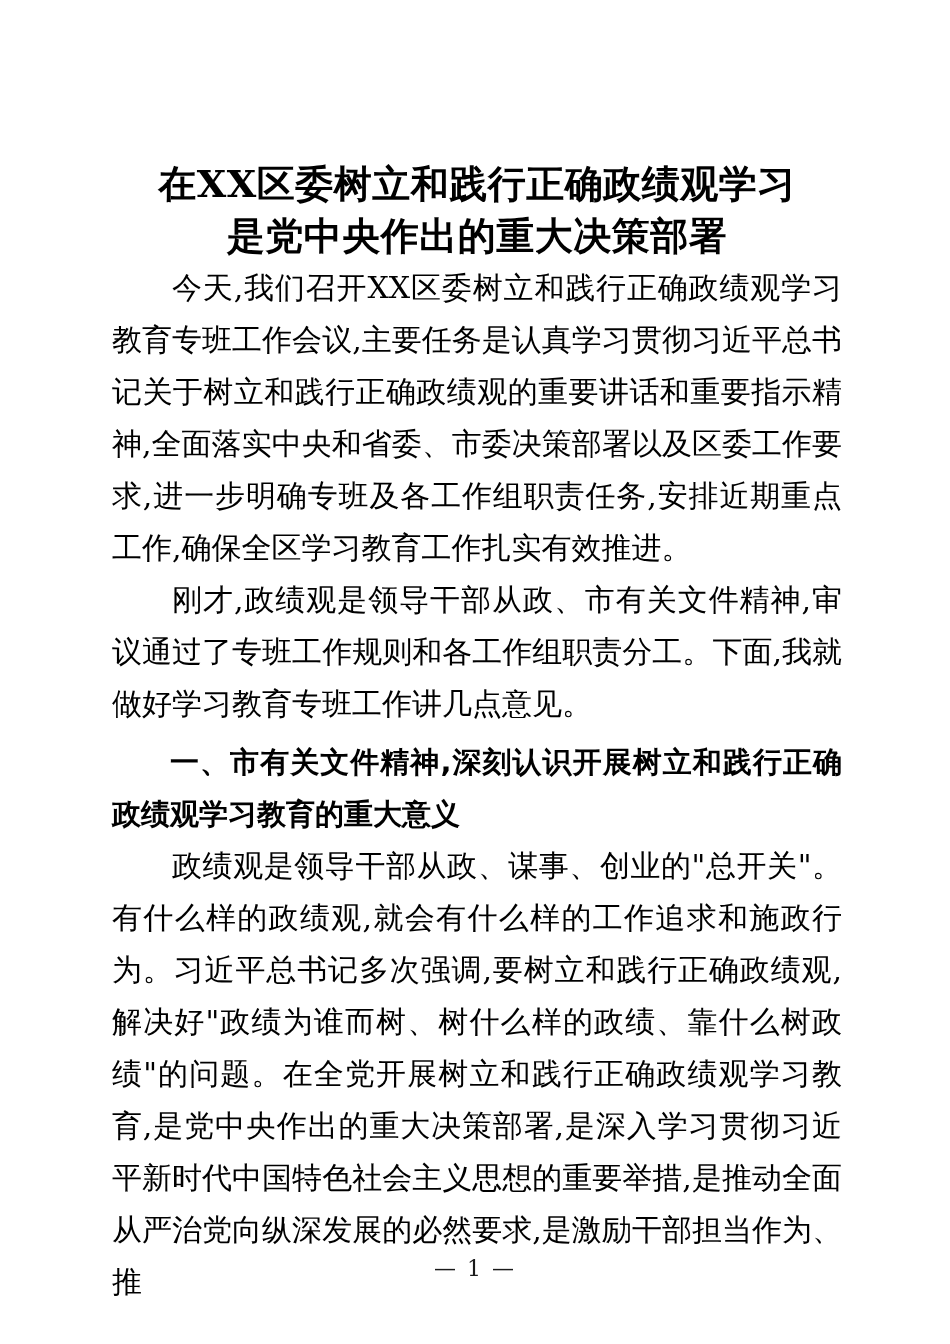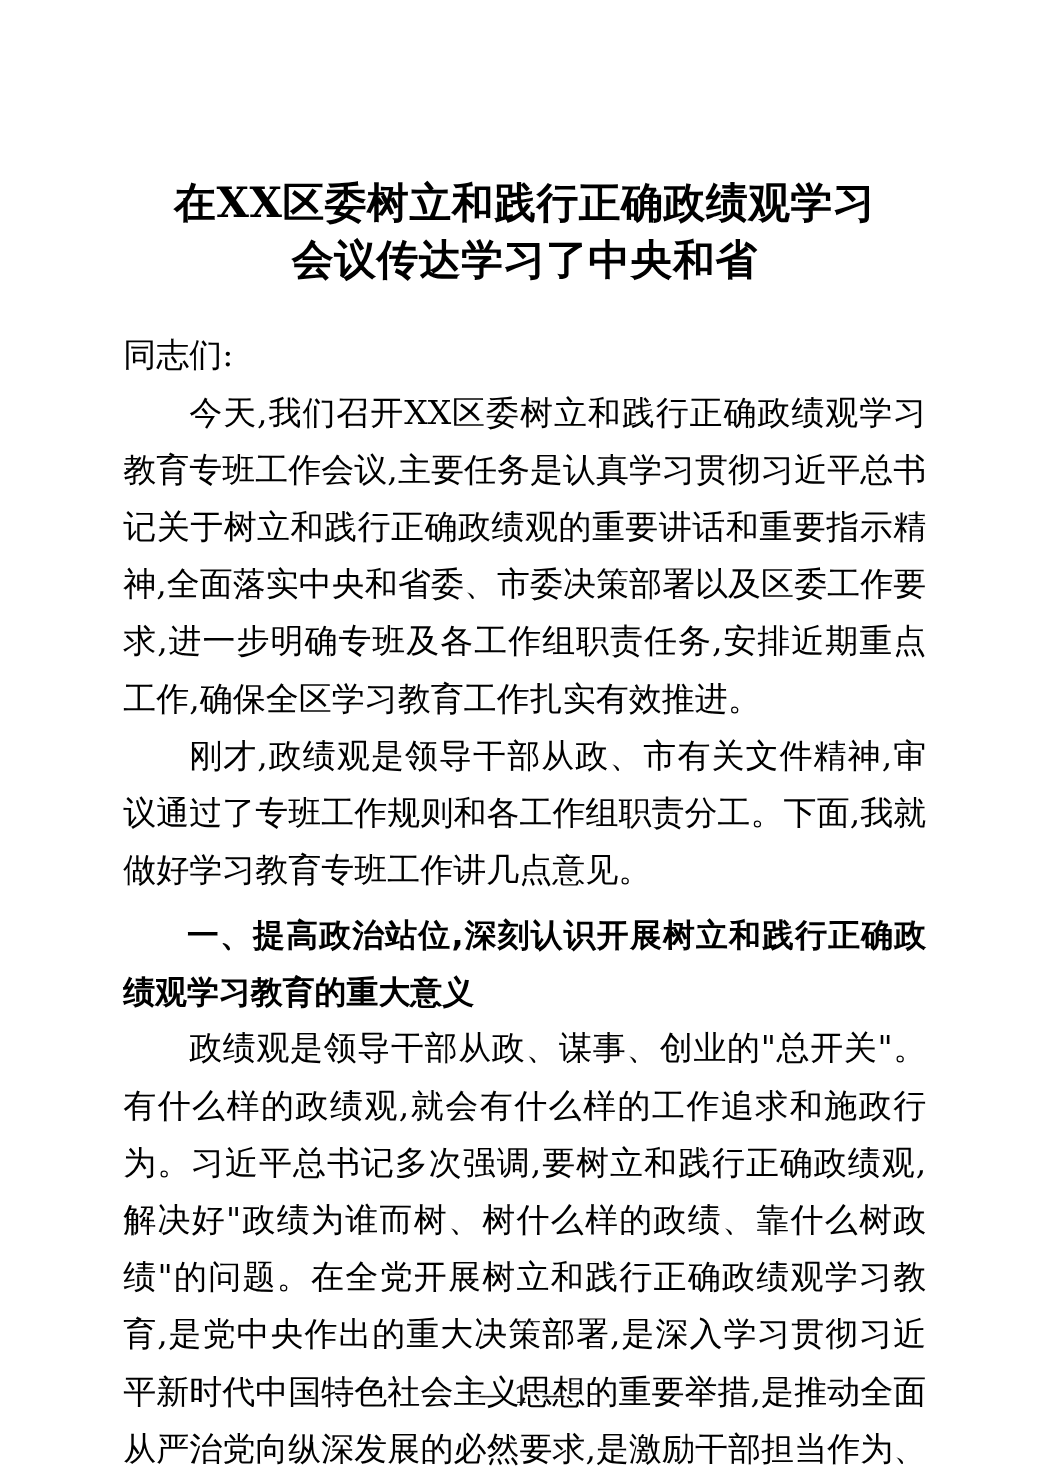--- a/index.html
+++ b/index.html
@@ -92,29 +92,28 @@
   }
 </style>
 </head>
 <body>
 
 <div class="page">
 
   <div class="doc-body">
 
     <h1 class="doc-title">在XX区委树立和践行正确政绩观学习
-会议传达学习了中央和省</h1>
+是党中央作出的重大决策部署</h1>
 
-    <p class="salutation">同志们:</p>
 
     <p class="para">今天,我们召开XX区委树立和践行正确政绩观学习教育专班工作会议,主要任务是认真学习贯彻习近平总书记关于树立和践行正确政绩观的重要讲话和重要指示精神,全面落实中央和省委、市委决策部署以及区委工作要求,进一步明确专班及各工作组职责任务,安排近期重点工作,确保全区学习教育工作扎实有效推进。</p>
 
     <p class="para">刚才,政绩观是领导干部从政、市有关文件精神,审议通过了专班工作规则和各工作组职责分工。下面,我就做好学习教育专班工作讲几点意见。</p>
 
-    <h2 class="section-heading">一、提高政治站位,深刻认识开展树立和践行正确政绩观学习教育的重大意义</h2>
+    <h2 class="section-heading">一、市有关文件精神,深刻认识开展树立和践行正确政绩观学习教育的重大意义</h2>
 
     <p class="para">政绩观是领导干部从政、谋事、创业的"总开关"。有什么样的政绩观,就会有什么样的工作追求和施政行为。习近平总书记多次强调,要树立和践行正确政绩观,解决好"政绩为谁而树、树什么样的政绩、靠什么树政绩"的问题。在全党开展树立和践行正确政绩观学习教育,是党中央作出的重大决策部署,是深入学习贯彻习近平新时代中国特色社会主义思想的重要举措,是推动全面从严治党向纵深发展的必然要求,是激励干部担当作为、推</p>
 
   </div>
 
   <div class="page-footer">— 1 —</div>
 
 </div>
 
 </body></html>

